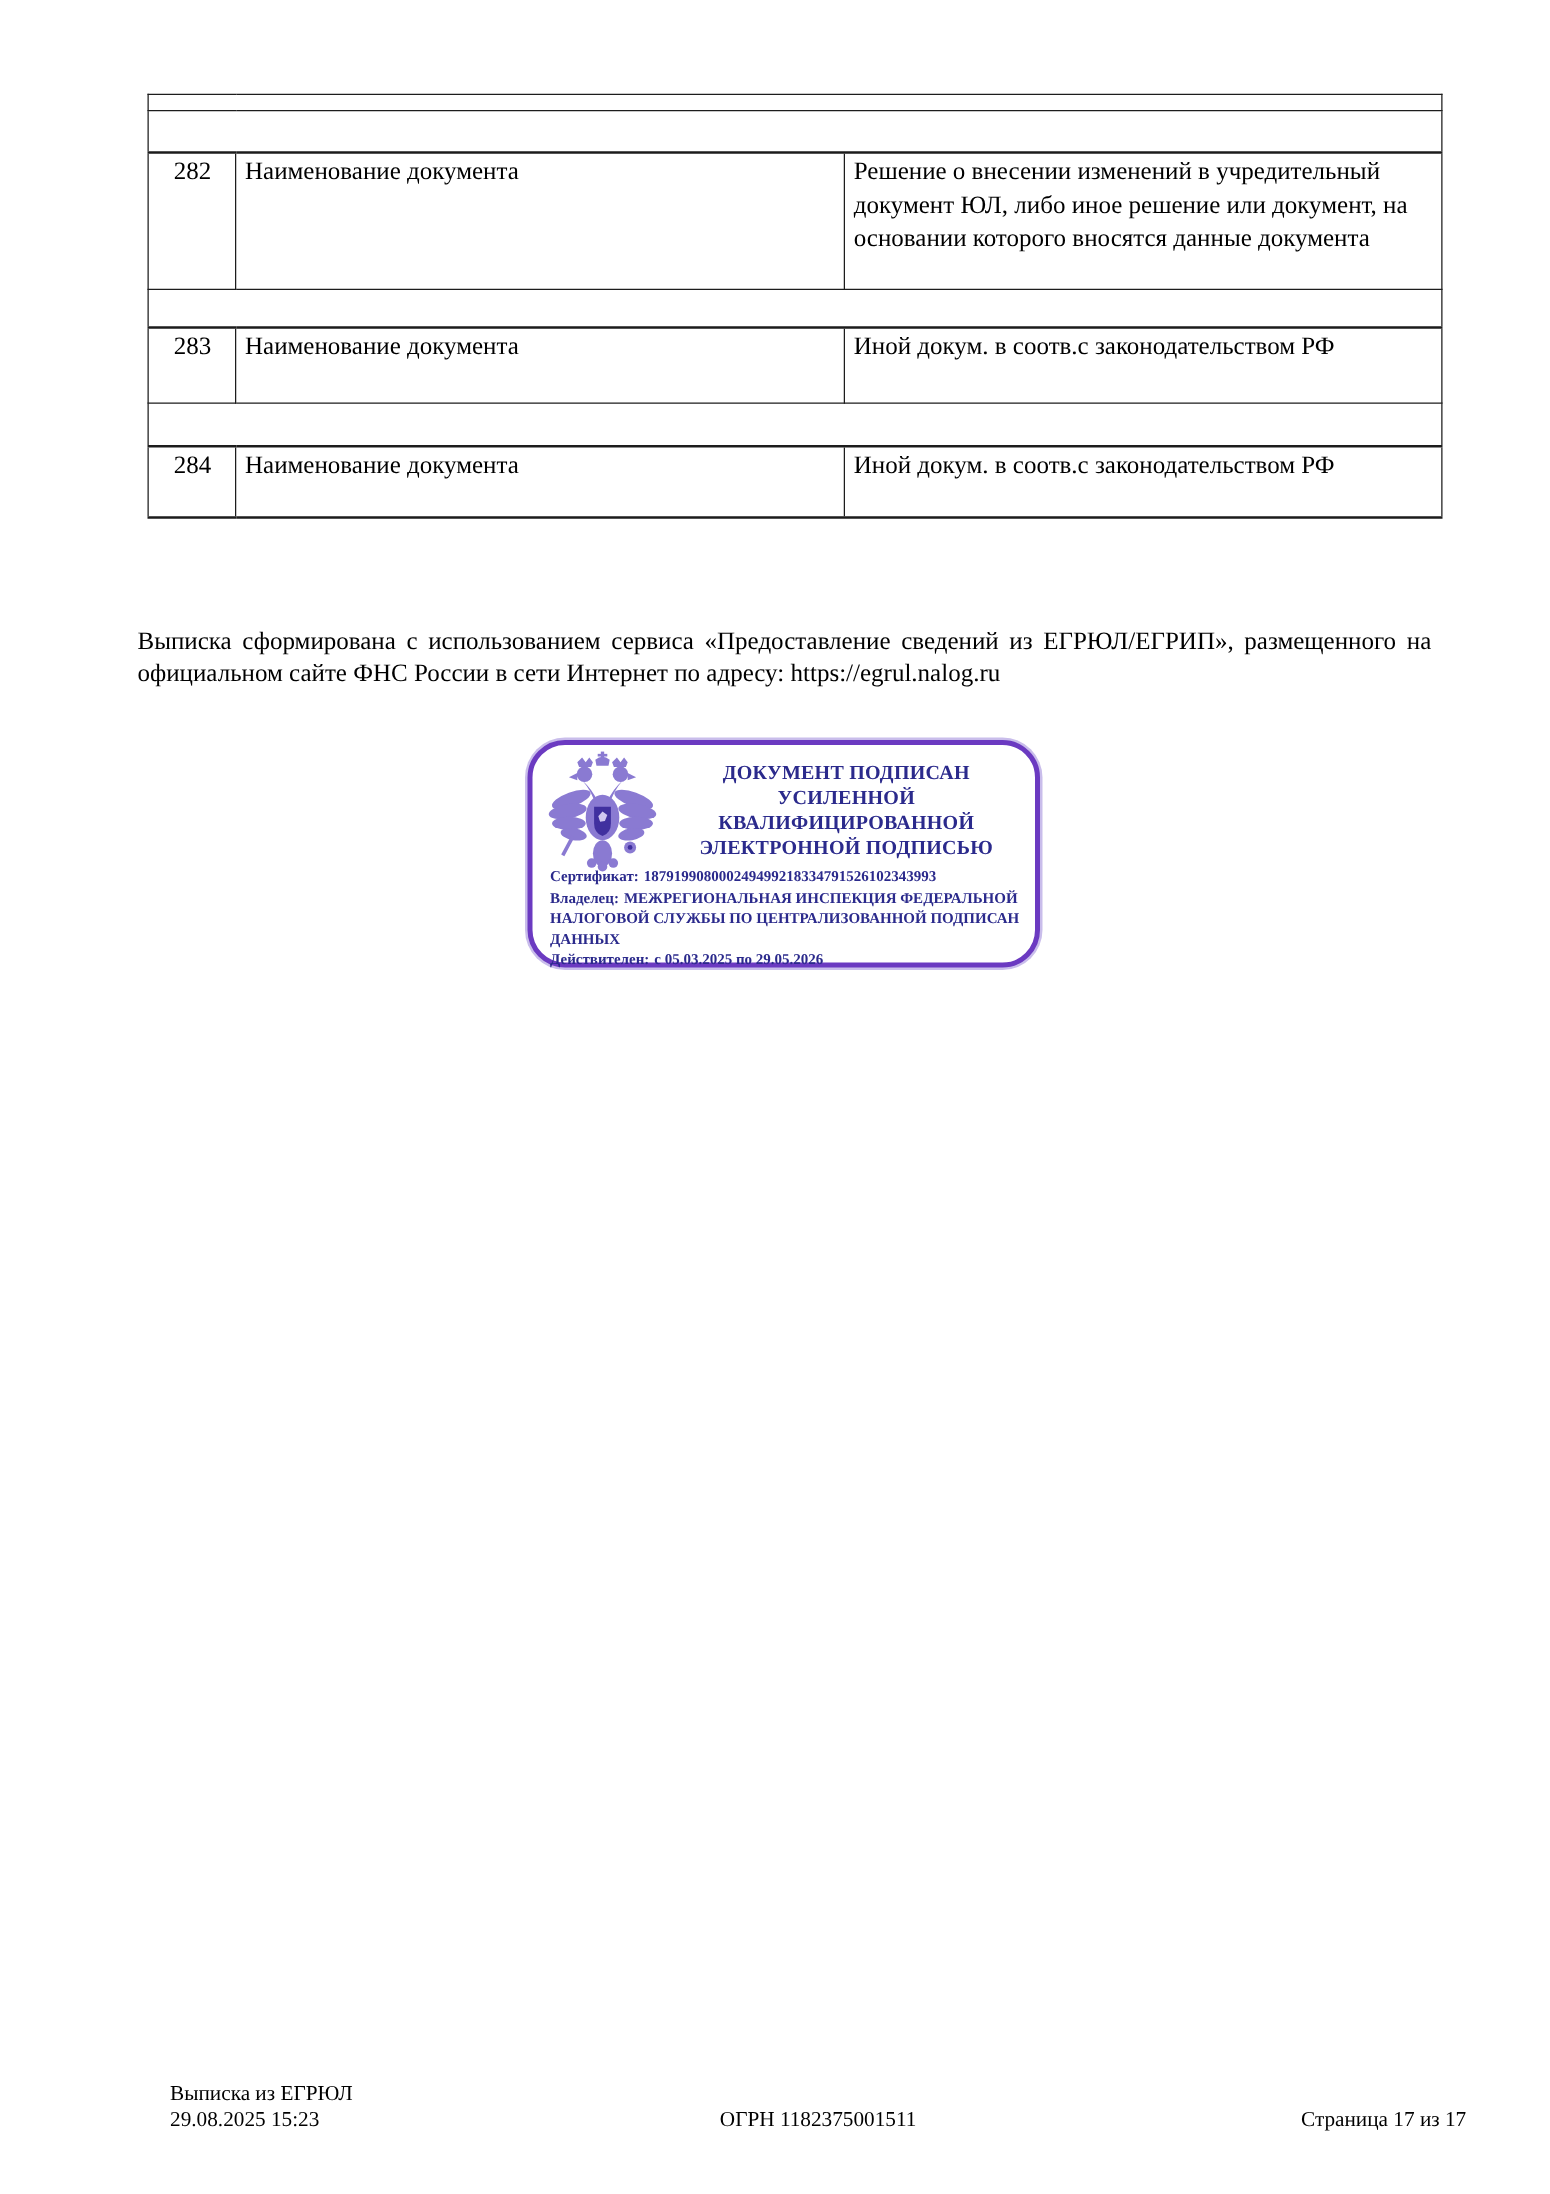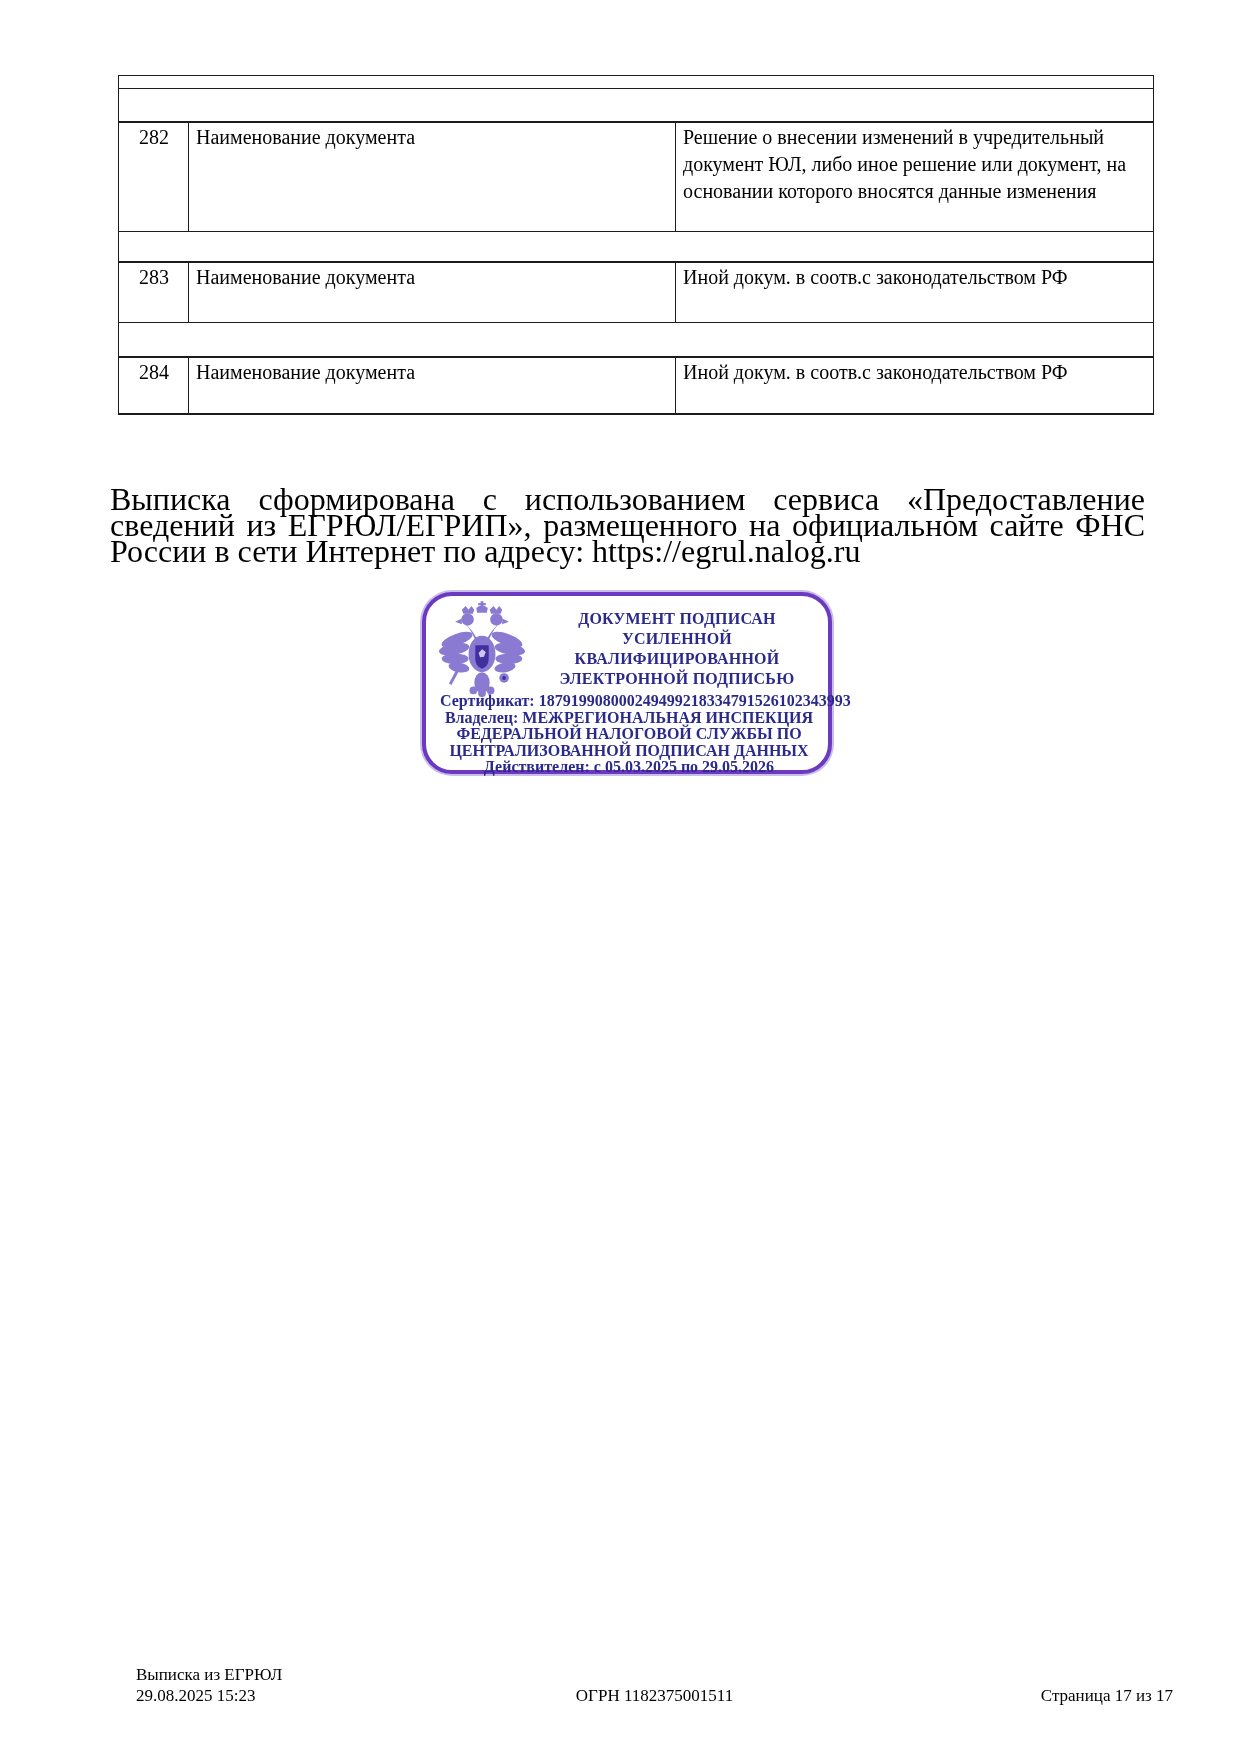--- a/index.html
+++ b/index.html
@@ -30,22 +30,22 @@
   tr.sliver td{height:13px;}
   tr.gap1 td{height:33px;}
   tr.r282 td{height:110px;}
   tr.gap2 td{height:30px;}
   tr.r283 td{height:61px;}
   tr.gap3 td{height:34px;}
   tr.r284 td{height:57px;}
 
   
   .note{
-    position:absolute;left:110px;top:486px;width:1035px;
-    font-size:32px;line-height:26px;
+    position:absolute;left:110px;top:500px;width:1035px;
+    font-size:20px;line-height:26px;
     text-align:justify;margin:0;
   }
   .note .url{color:#000;text-decoration:none;}
 
   
   .stamp{
     position:absolute;left:422px;top:592px;width:410px;height:182px;
     box-sizing:border-box;
     border:4px solid #6b3ac1;border-radius:30px;
     box-shadow:0 0 0 2px #c9bdeb;
@@ -53,21 +53,21 @@
   }
   .stamp .eagle{position:absolute;left:8px;top:5px;}
   .stamp-title{
     position:absolute;left:108px;right:8px;top:13px;
     text-align:center;font-weight:bold;
     font-size:16px;line-height:20px;color:#2b2a8c;
     letter-spacing:0.2px;
   }
   .stamp-details{
     position:absolute;left:14px;right:10px;top:97px;
-    font-weight:bold;font-size:16px;line-height:16.5px;color:#2b2a8c;text-align:center;
+    font-weight:bold;font-size:12px;line-height:16.5px;color:#2b2a8c;
   }
   .stamp-details .lbl{margin-right:4px;}
 
   
   .footer{
     position:absolute;left:108px;top:1664px;width:1037px;height:44px;
     font-size:17px;line-height:21px;margin-left:28px;
   }
   .f-left{position:absolute;left:0;top:0;}
   .f-center{position:absolute;left:0;right:0;top:21px;text-align:center;}
@@ -88,21 +88,21 @@
       <tr class="sliver">
           <td colspan="3"></td>
         </tr>
       <tr class="gap1">
           <td colspan="3"></td>
         </tr>
 
       <tr class="data r282">
         <td class="num">282</td>
         <td>Наименование документа</td>
-        <td>Решение о внесении изменений в учредительный документ ЮЛ, либо иное решение или документ, на основании которого вносятся данные изменения</td>
+        <td>Решение о внесении изменений в учредительный документ ЮЛ, либо иное решение или документ, на основании которого вносятся данные документа</td>
       </tr>
 
       <tr class="gap2">
           <td colspan="3"></td>
         </tr>
 
       <tr class="data r283">
         <td class="num">283</td>
         <td>Наименование документа</td>
         <td>Иной докум. в соотв.с законодательством РФ</td>

